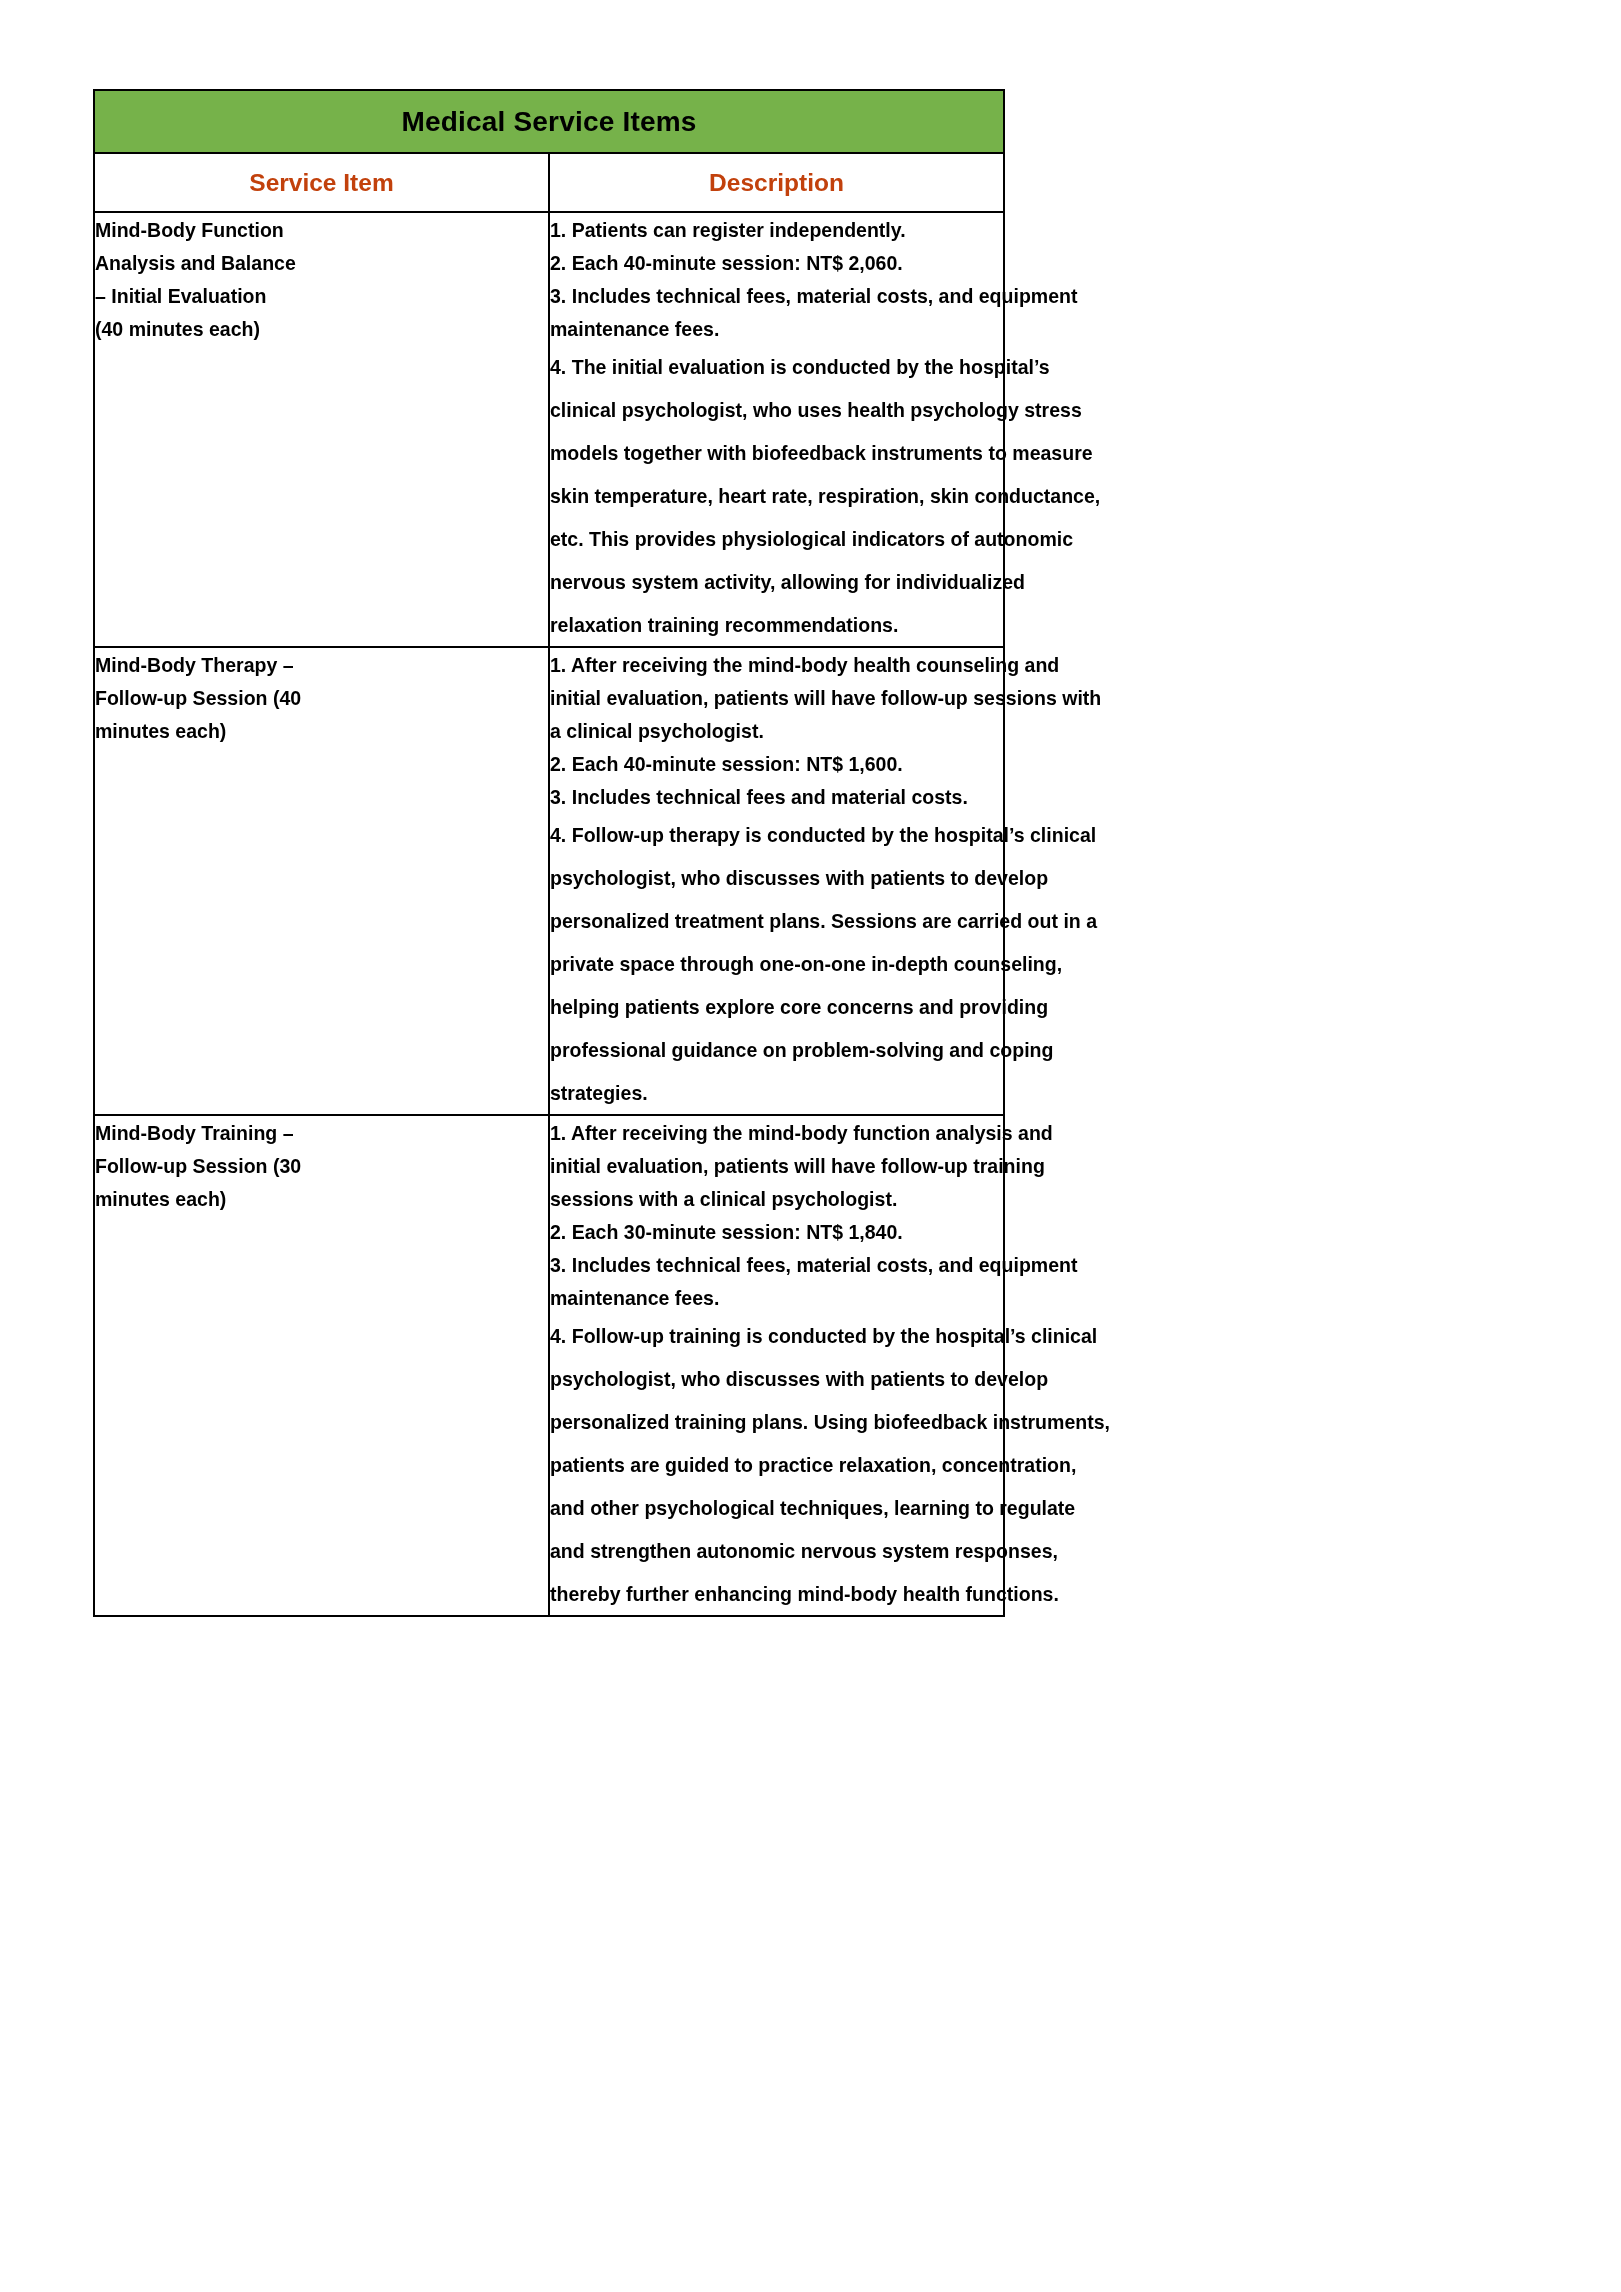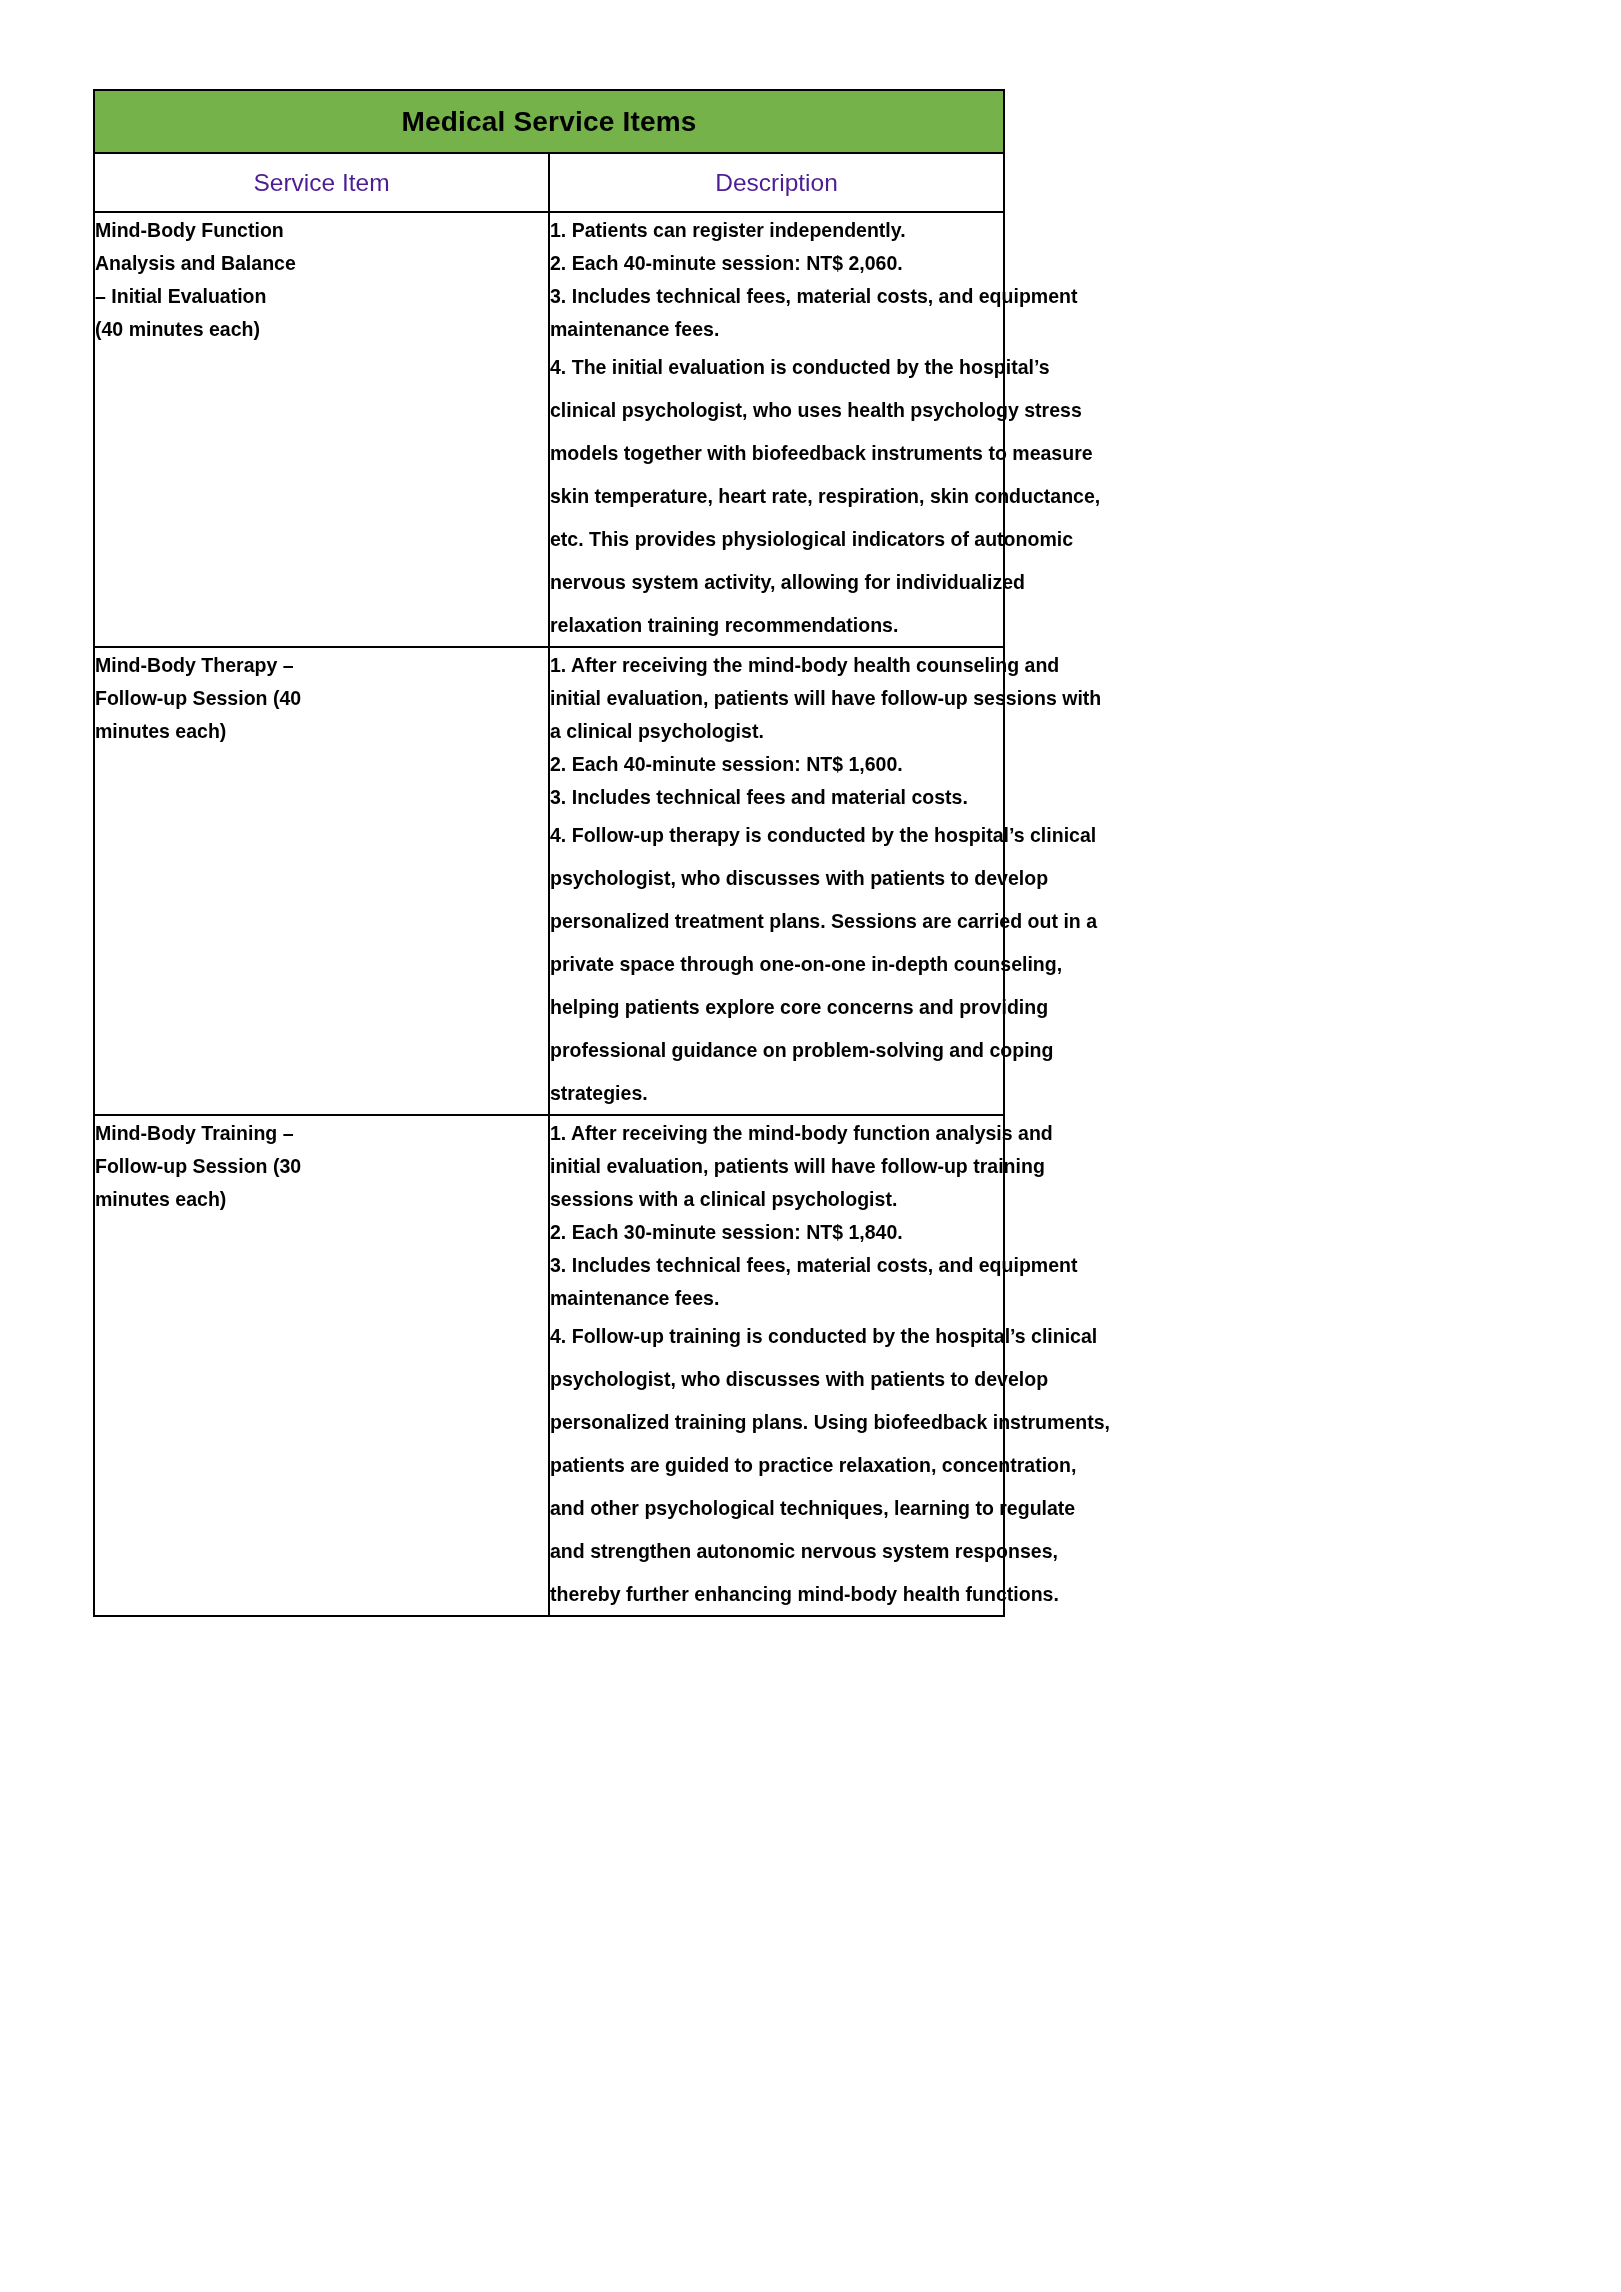--- a/index.html
+++ b/index.html
@@ -58,22 +58,22 @@
   }
 
   
   .colhead-cell {
     text-align: center;
     vertical-align: middle !important;
     height: 57px;
   }
   .colhead-text {
     font-size: 24.5px;
-    font-weight: normal;
-    color: #4c1d95;
+    font-weight: bold;
+    color: #c2410c;
     line-height: 57px;
   }
 
   
   .item-cell {
     width: 243px;
     padding: 5.9px 7.8px 9.8px 9.8px;
   }
   .desc-cell {
     padding: 5.9px 9.8px 9.8px 9.8px;

